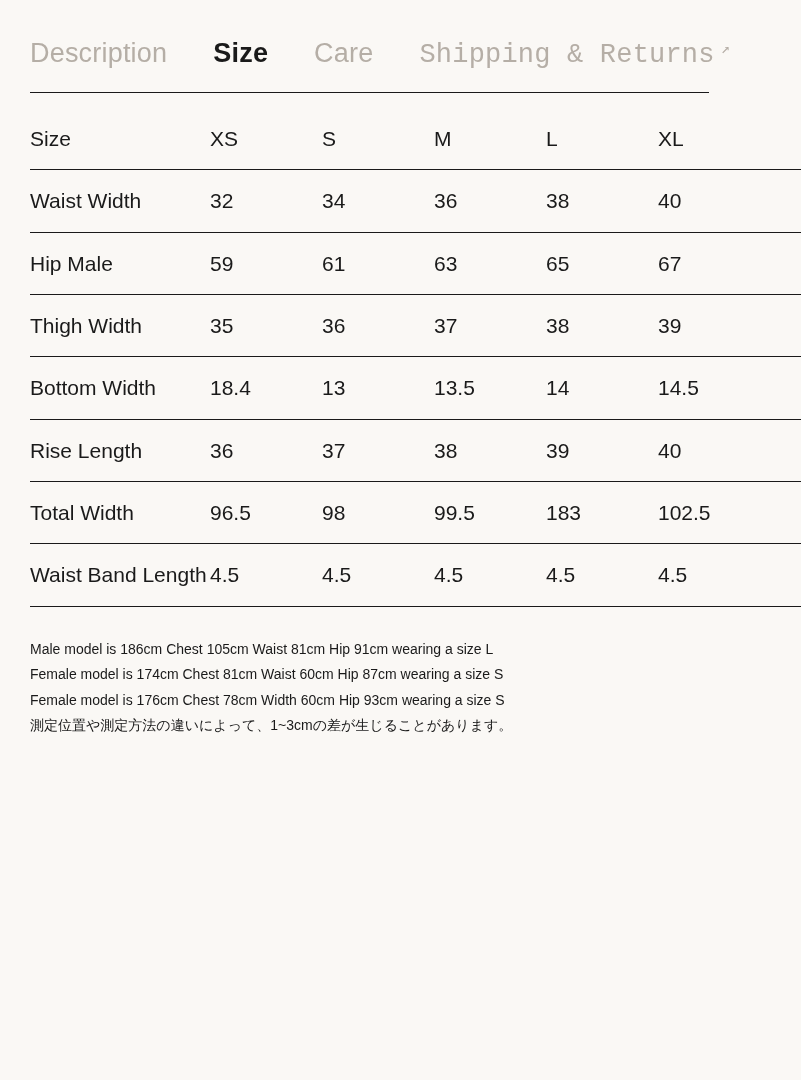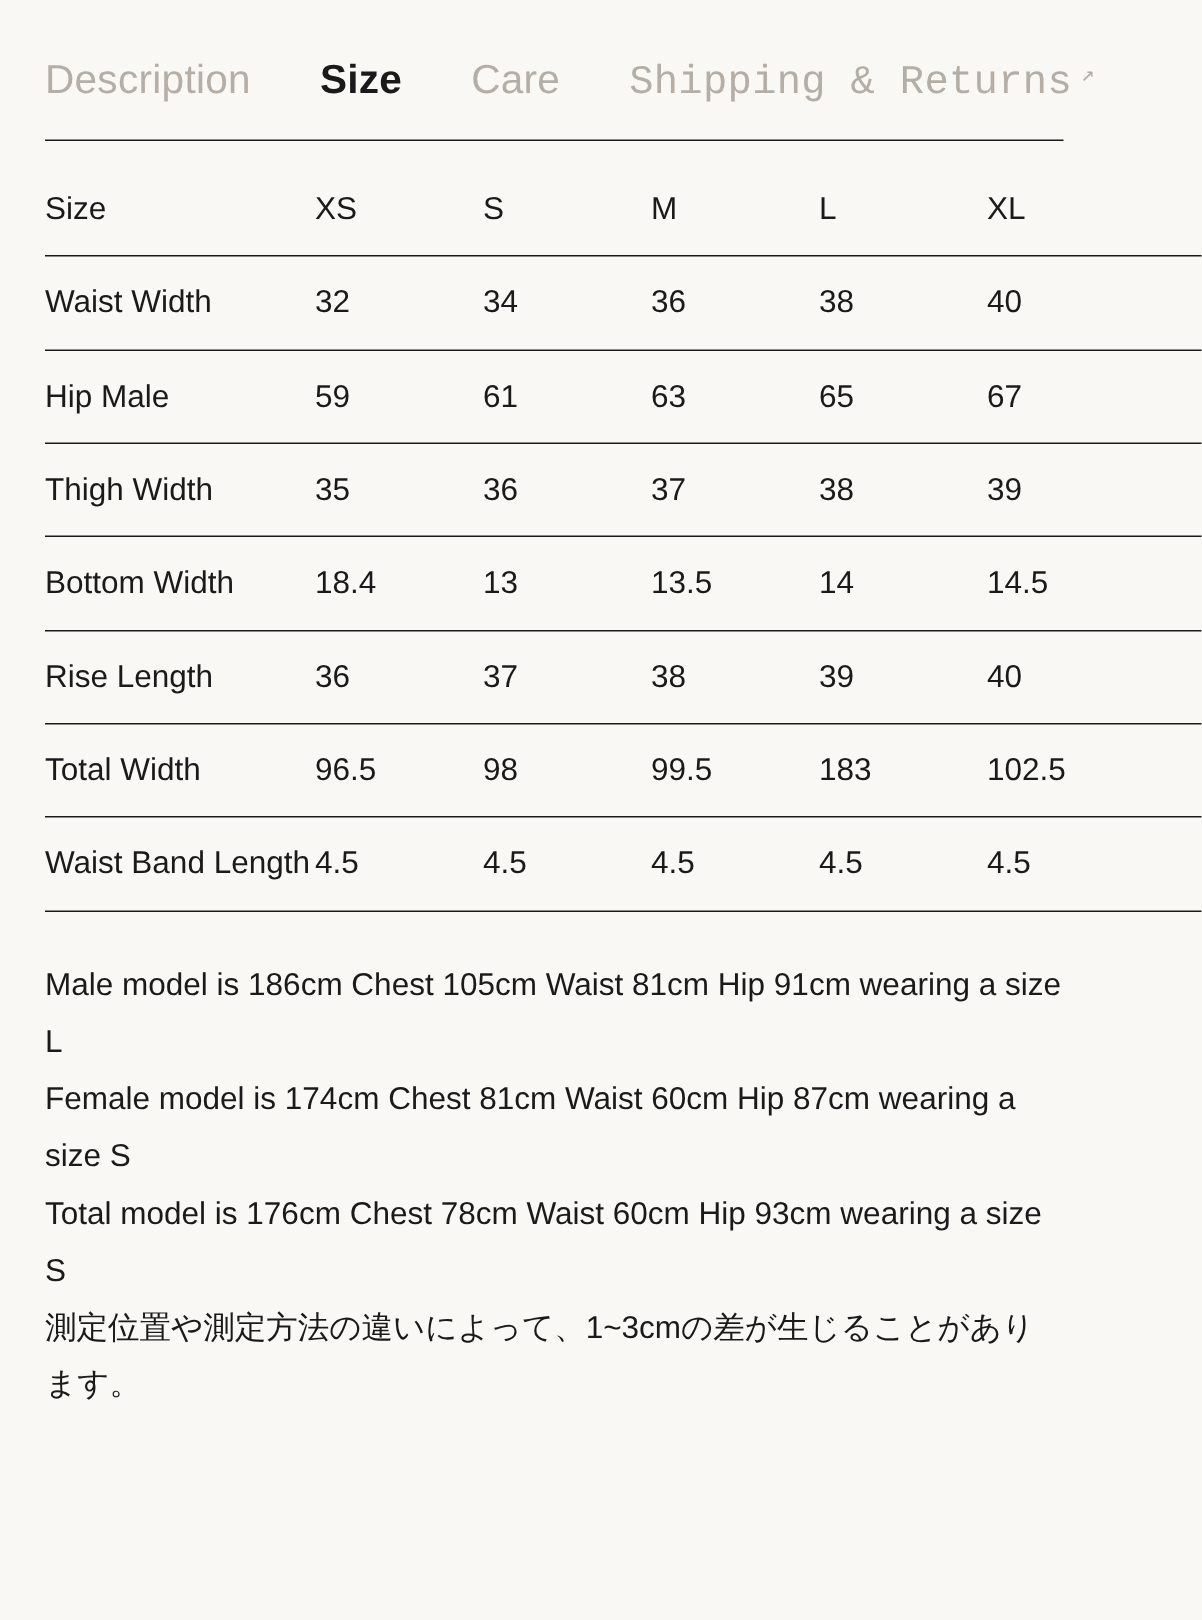--- a/index.html
+++ b/index.html
@@ -87,21 +87,21 @@
     text-align: right;
     padding-right: 4px;
   }
   .table tr:last-child td {
     border-bottom: 1.2px solid #1a1a1a;
   }
 
   
   .notes {
     margin-top: 30px;
-    font-size: 21px;
+    font-size: 14px;
     line-height: 1.82;
     color: #1a1a1a;
   }
   .notes .line { white-space: normal; }
   .notes .jp {
     line-height: 1.78;
   }
 </style>
 </head>
 <body>
@@ -206,17 +206,17 @@
         <td class="col-v">4.5</td>
         <td class="col-v">4.5</td>
         <td class="col-unit"></td>
       </tr>
     </tbody>
   </table>
 
   <div class="notes">
     <div class="line">Male model is 186cm Chest 105cm Waist 81cm Hip 91cm wearing a size L</div>
     <div class="line">Female model is 174cm Chest 81cm Waist 60cm Hip 87cm wearing a size S</div>
-    <div class="line">Total model is 176cm Chest 78cm Waist 60cm Hip 93cm wearing a size S</div>
+    <div class="line">Female model is 176cm Chest 78cm Width 60cm Hip 93cm wearing a size S</div>
     <div class="line jp">測定位置や測定方法の違いによって、1~3cmの差が生じることがあります。</div>
   </div>
 
 </div>
 
 </body></html>

